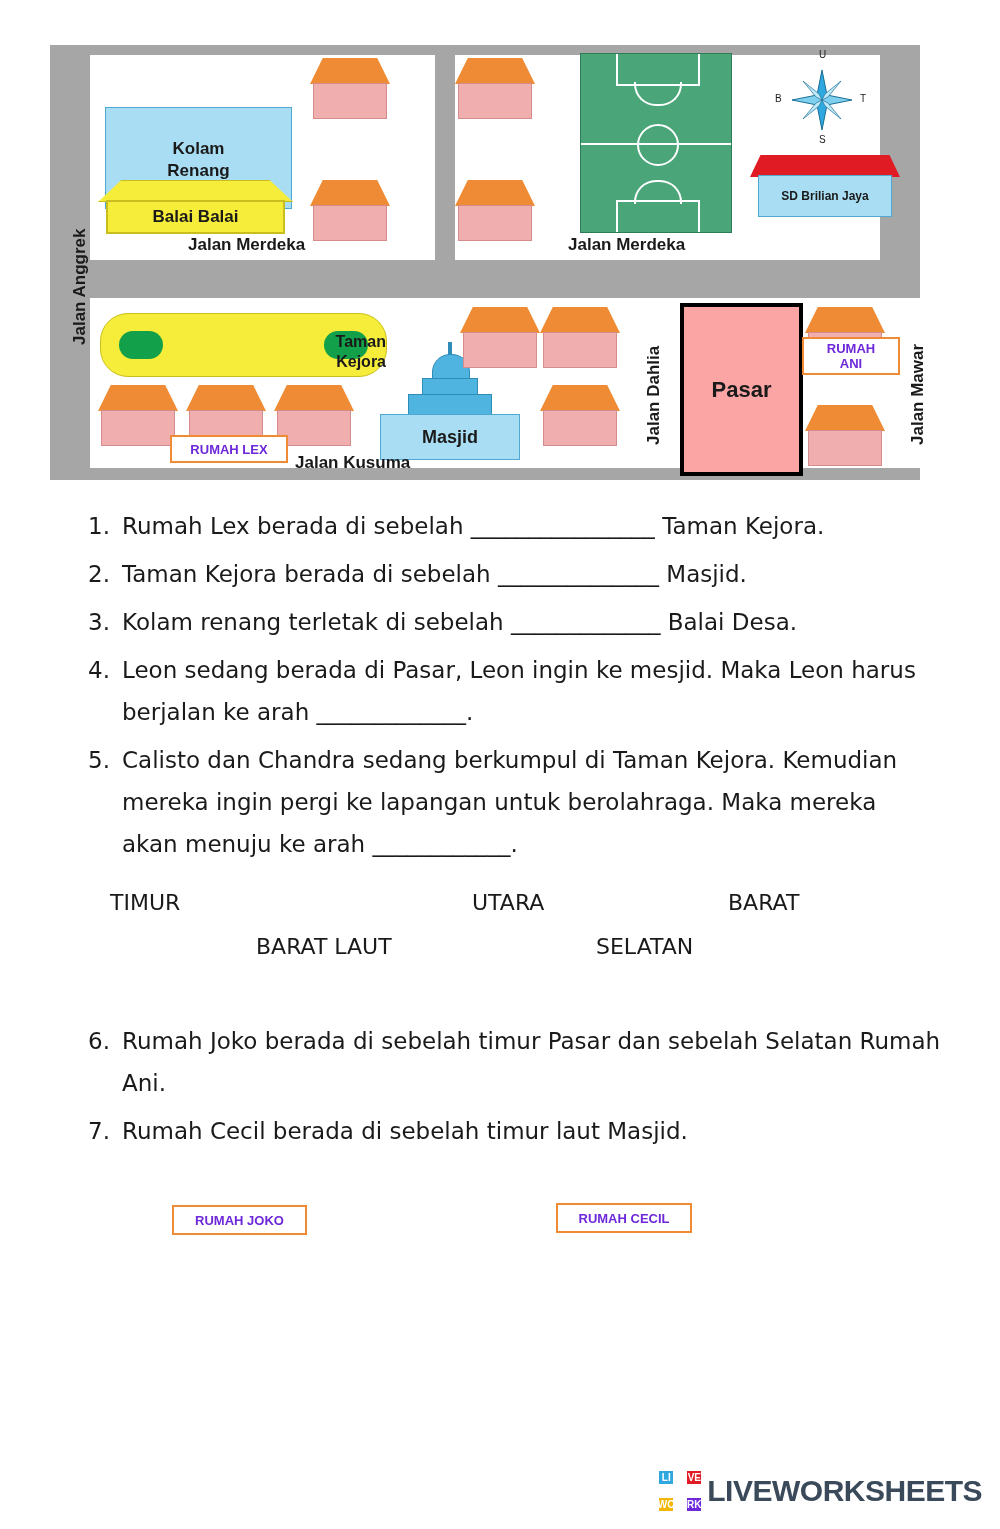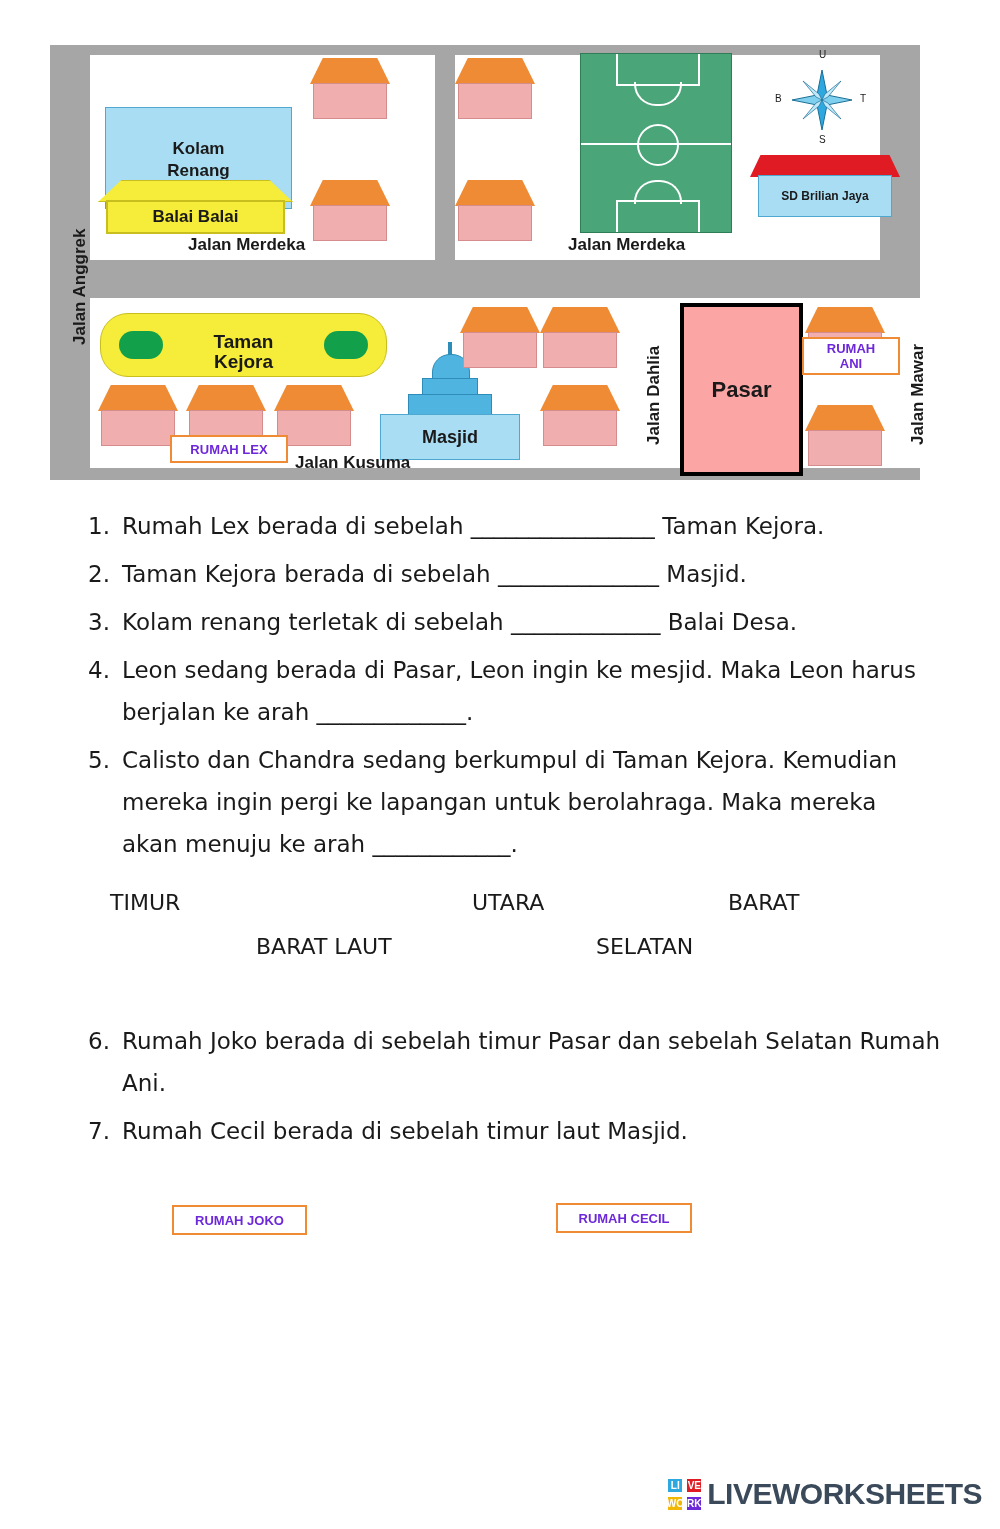--- a/index.html
+++ b/index.html
@@ -158,23 +158,23 @@
   }
   .taman .bush {
     position: absolute;
     width: 44px; height: 28px;
     background: #12a04a;
     border-radius: 14px;
     top: 50%; margin-top: -14px;
   }
   .taman .label {
     position: absolute;
-    width: 100%; text-align: center;
+    width: 100%; text-align: right;
     top: 18px;
-    font-weight: bold; font-size: 19px; line-height: 20px;
+    font-weight: bold; font-size: 16px; line-height: 20px;
   }
 
   
   .masjid {
     position: absolute;
   }
   .masjid .base {
     position: absolute; left: 0; bottom: 0;
     width: 100%; height: 46px;
     background: #a9ddf3;
@@ -288,21 +288,21 @@
     right: 18px;
     bottom: 18px;
     display: flex;
     align-items: center;
     gap: 6px;
   }
   .footer .mark {
     display: grid;
     grid-template-columns: 14px 14px;
     grid-template-rows: 13px 13px;
-    gap: 5px;
+    gap: 14px;
   }
   .footer .mark div {
     color: #ffffff;
     font-size: 10px;
     font-weight: bold;
     display: flex; align-items: center; justify-content: center;
     font-family: "Liberation Sans", sans-serif;
   }
   .footer .m1 { background: #2fa8e0; }
   .footer .m2 { background: #e01b24; }

